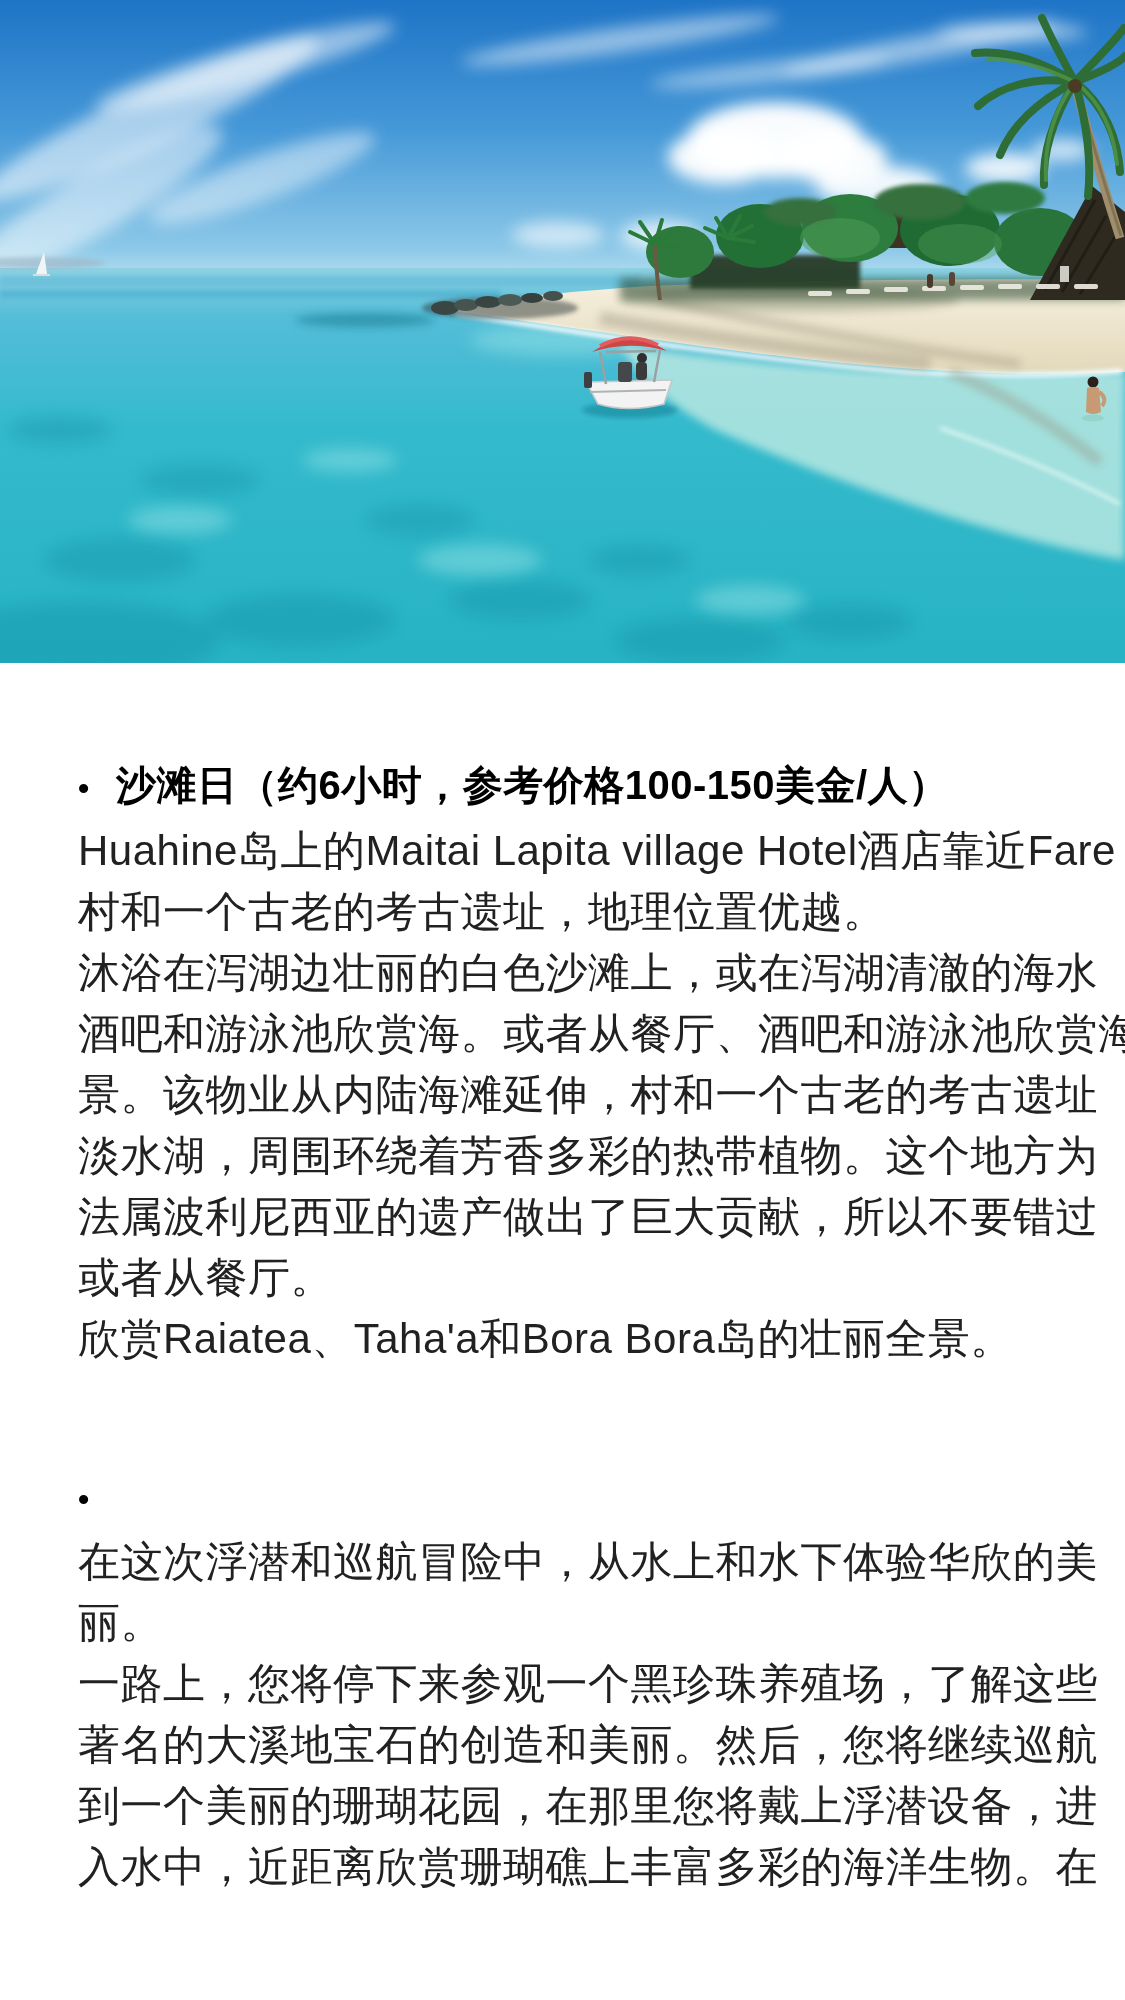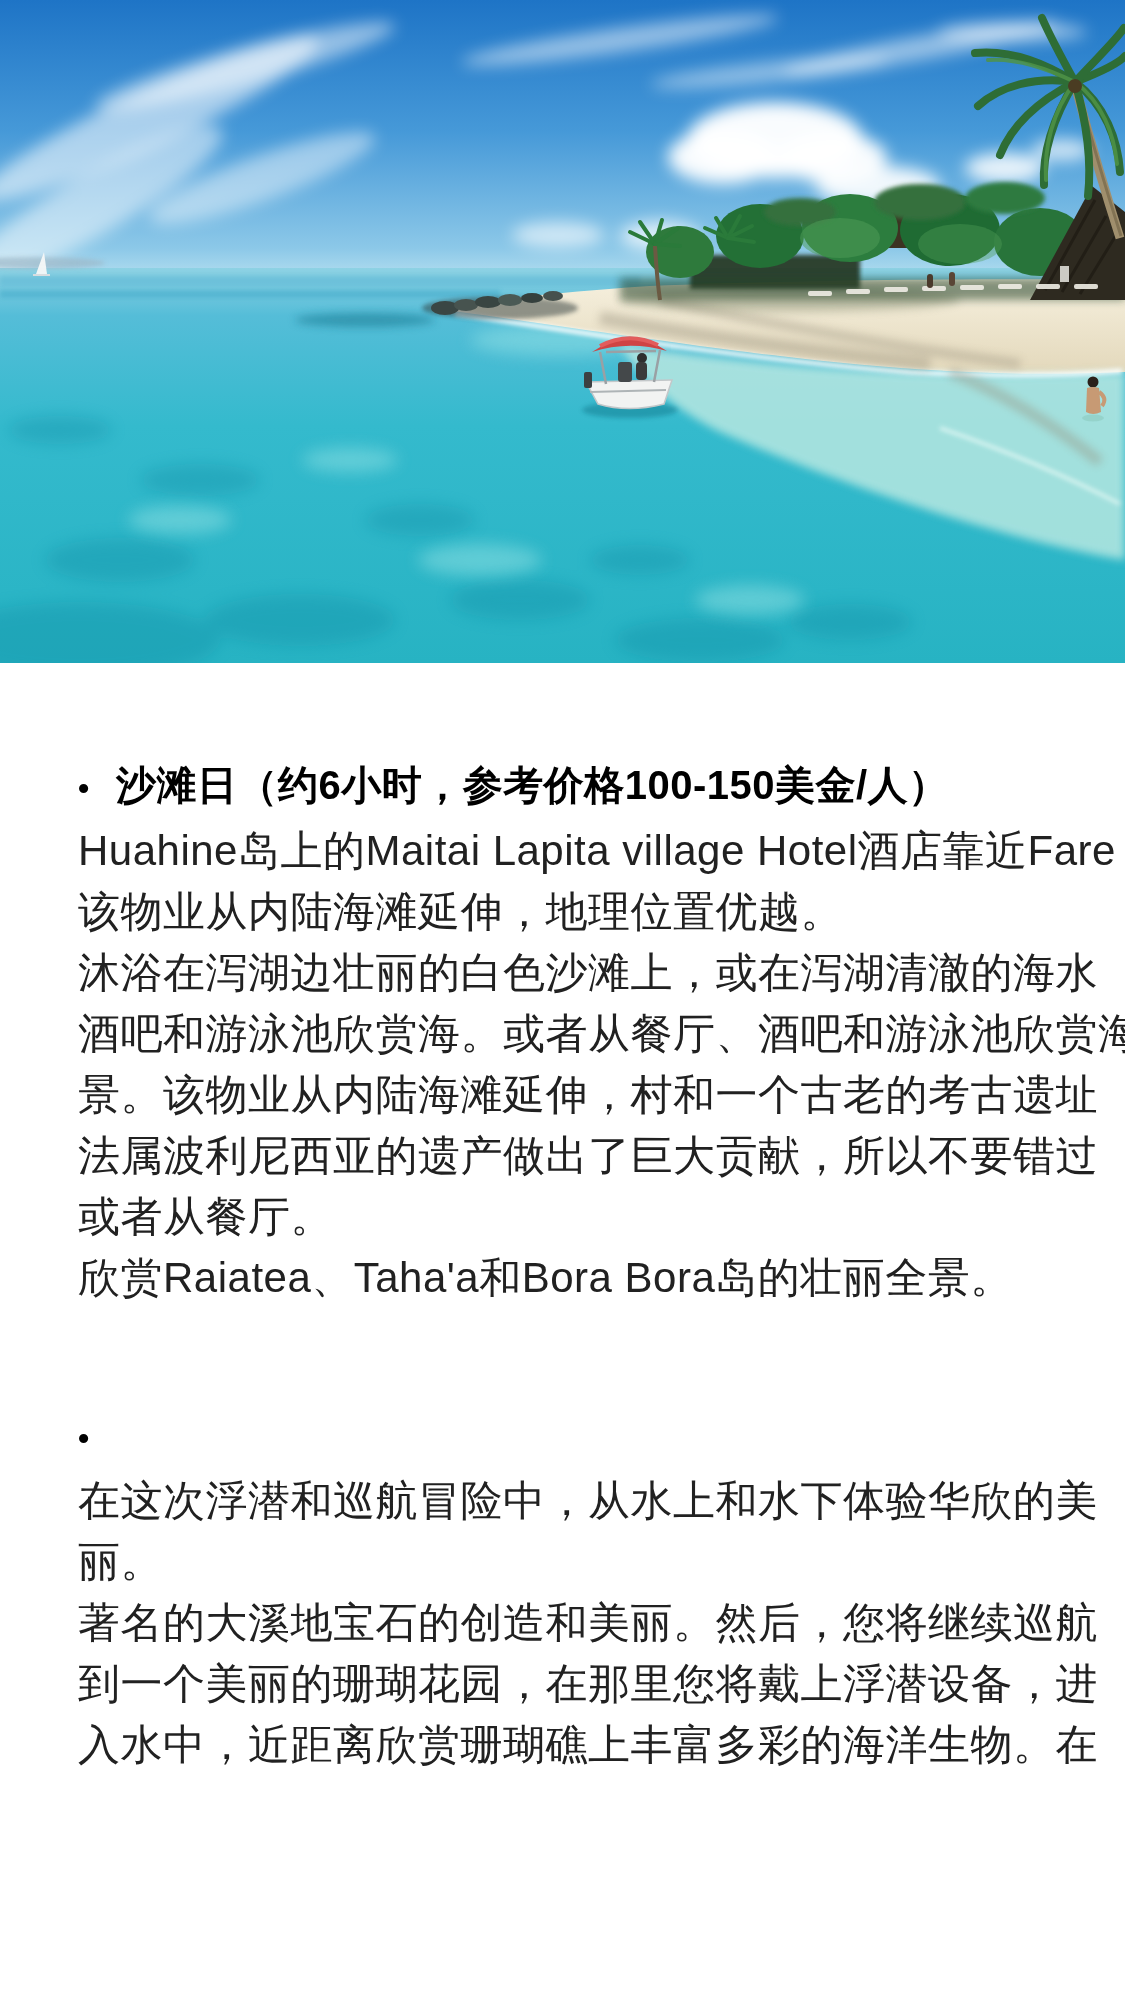--- a/index.html
+++ b/index.html
@@ -238,37 +238,39 @@
 
   <main class="content">
 
     <section class="section-beach">
       <h2 class="heading">
         <span class="bullet">•</span>
         <span>沙滩日（约6小时，参考价格100-150美金/人）</span>
       </h2>
       <div class="para">
         <div class="line">Huahine岛上的Maitai Lapita village Hotel酒店靠近Fare</div>
-        <div class="line">该物业从内陆海滩延伸，地理位置优越。</div>
+        <div class="line">村和一个古老的考古遗址，地理位置优越。</div>
         <div class="line">沐浴在泻湖边壮丽的白色沙滩上，或在泻湖清澈的海水</div>
         <div class="line">酒吧和游泳池欣赏海。或者从餐厅、酒吧和游泳池欣赏海</div>
         <div class="line">景。该物业从内陆海滩延伸，村和一个古老的考古遗址</div>
+        <div class="line">淡水湖，周围环绕着芳香多彩的热带植物。这个地方为</div>
         <div class="line">法属波利尼西亚的遗产做出了巨大贡献，所以不要错过</div>
         <div class="line">或者从餐厅。</div>
         <div class="line">欣赏Raiatea、Taha'a和Bora Bora岛的壮丽全景。</div>
       </div>
     </section>
 
     <section class="section-snorkel">
       <h2 class="heading">
         <span class="bullet">•</span>
       </h2>
       <div class="para">
         <div class="line">在这次浮潜和巡航冒险中，从水上和水下体验华欣的美</div>
         <div class="line">丽。</div>
+        <div class="line">一路上，您将停下来参观一个黑珍珠养殖场，了解这些</div>
         <div class="line">著名的大溪地宝石的创造和美丽。然后，您将继续巡航</div>
         <div class="line">到一个美丽的珊瑚花园，在那里您将戴上浮潜设备，进</div>
         <div class="line">入水中，近距离欣赏珊瑚礁上丰富多彩的海洋生物。在</div>
       </div>
     </section>
 
   </main>
 </div>
 
 </body></html>

